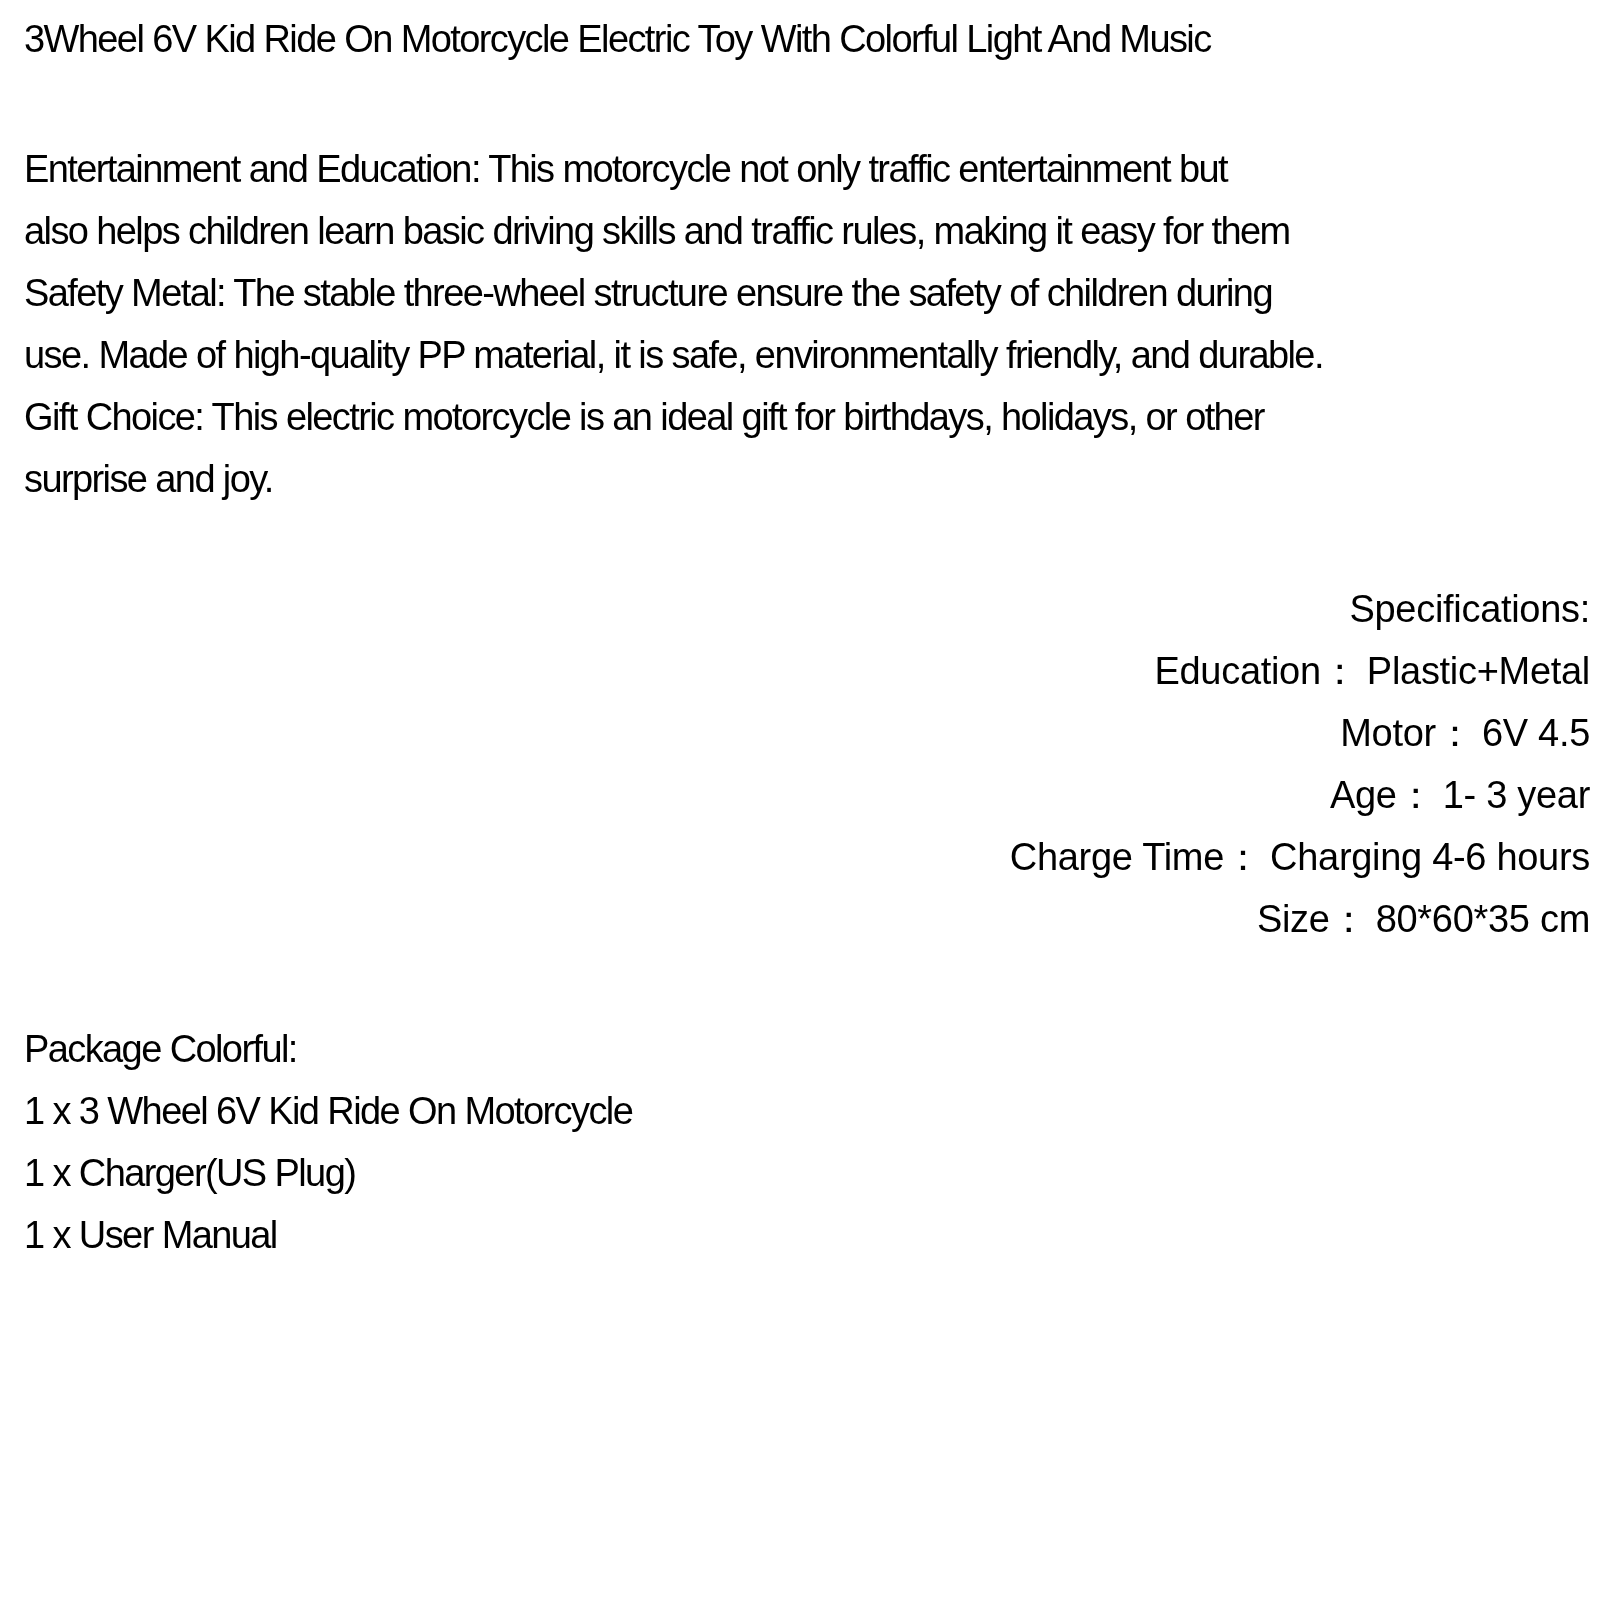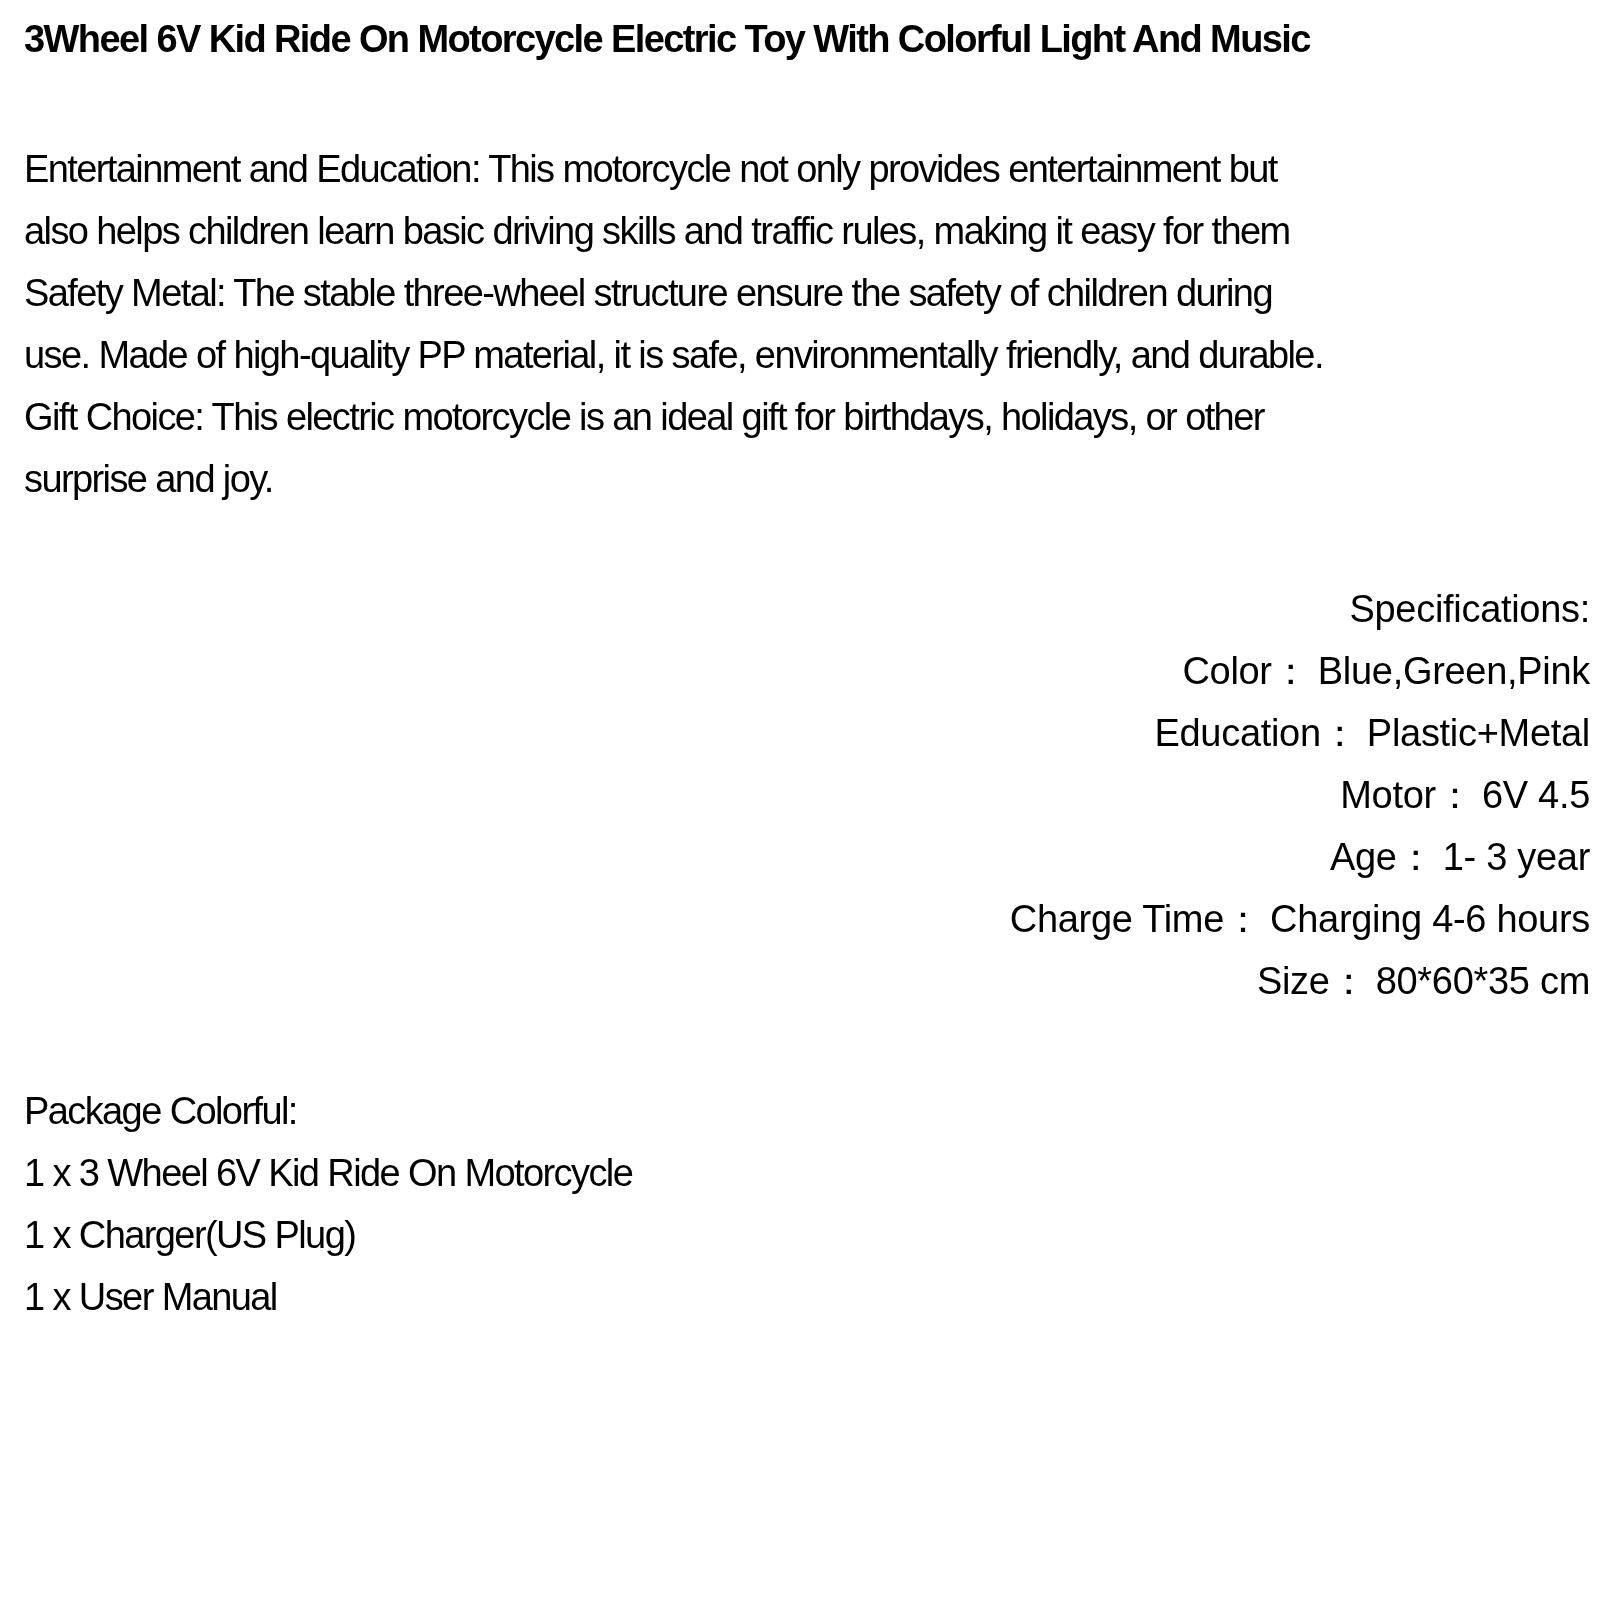--- a/index.html
+++ b/index.html
@@ -33,44 +33,43 @@
     text-align: right;
   }
   .spacer {
     height: 68px;
   }
   .sep {
     padding-right: 0.22em;
   }
   h1.line {
     margin: 0;
-    font-weight: 700;
+    font-weight: 400;
   }
 </style>
 </head>
 <body>
 
 <div class="doc">
 
   <h1 class="line condensed">3Wheel 6V Kid Ride On Motorcycle Electric Toy With Colorful Light And Music</h1>
 
   <div class="spacer"></div>
 
-  <div class="line condensed">Entertainment and Education: This motorcycle not only provides entertainment but</div>
+  <div class="line condensed">Entertainment and Education: This motorcycle not only traffic entertainment but</div>
   <div class="line condensed">also helps children learn basic driving skills and traffic rules, making it easy for them</div>
   <div class="line condensed">Safety Metal: The stable three-wheel structure ensure the safety of children during</div>
   <div class="line condensed">use. Made of high-quality PP material, it is safe, environmentally friendly, and durable.</div>
   <div class="line condensed">Gift Choice: This electric motorcycle is an ideal gift for birthdays, holidays, or other</div>
   <div class="line condensed">surprise and joy.</div>
 
   <div class="spacer"></div>
 
   <div class="line spec-line">Specifications:</div>
 
-  <div class="line spec-line"><span>Color</span><span class="sep">：</span><span>Blue,Green,Pink</span></div>
   <div class="line spec-line"><span>Education</span><span class="sep">：</span><span>Plastic+Metal</span></div>
   <div class="line spec-line"><span>Motor</span><span class="sep">：</span><span>6V 4.5</span></div>
   <div class="line spec-line"><span>Age</span><span class="sep">：</span><span>1- 3 year</span></div>
   <div class="line spec-line"><span>Charge Time</span><span class="sep">：</span><span>Charging 4-6 hours</span></div>
   <div class="line spec-line"><span>Size</span><span class="sep">：</span><span>80*60*35 cm</span></div>
 
   <div class="spacer"></div>
 
   <div class="line condensed">Package Colorful:</div>
   <div class="line condensed">1 x 3 Wheel 6V Kid Ride On Motorcycle</div>

